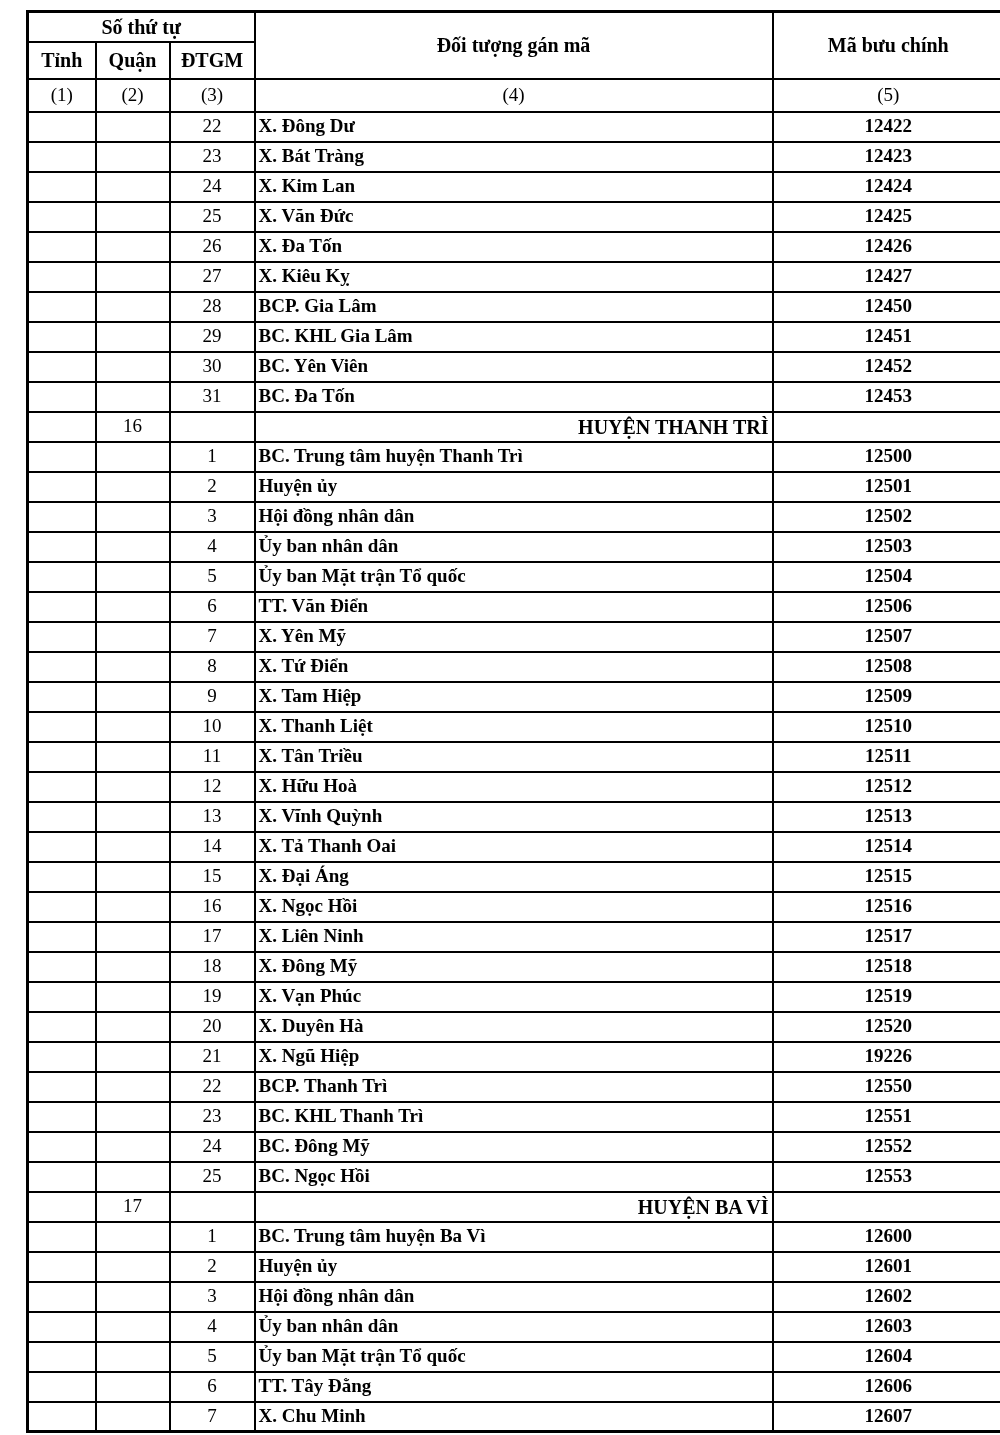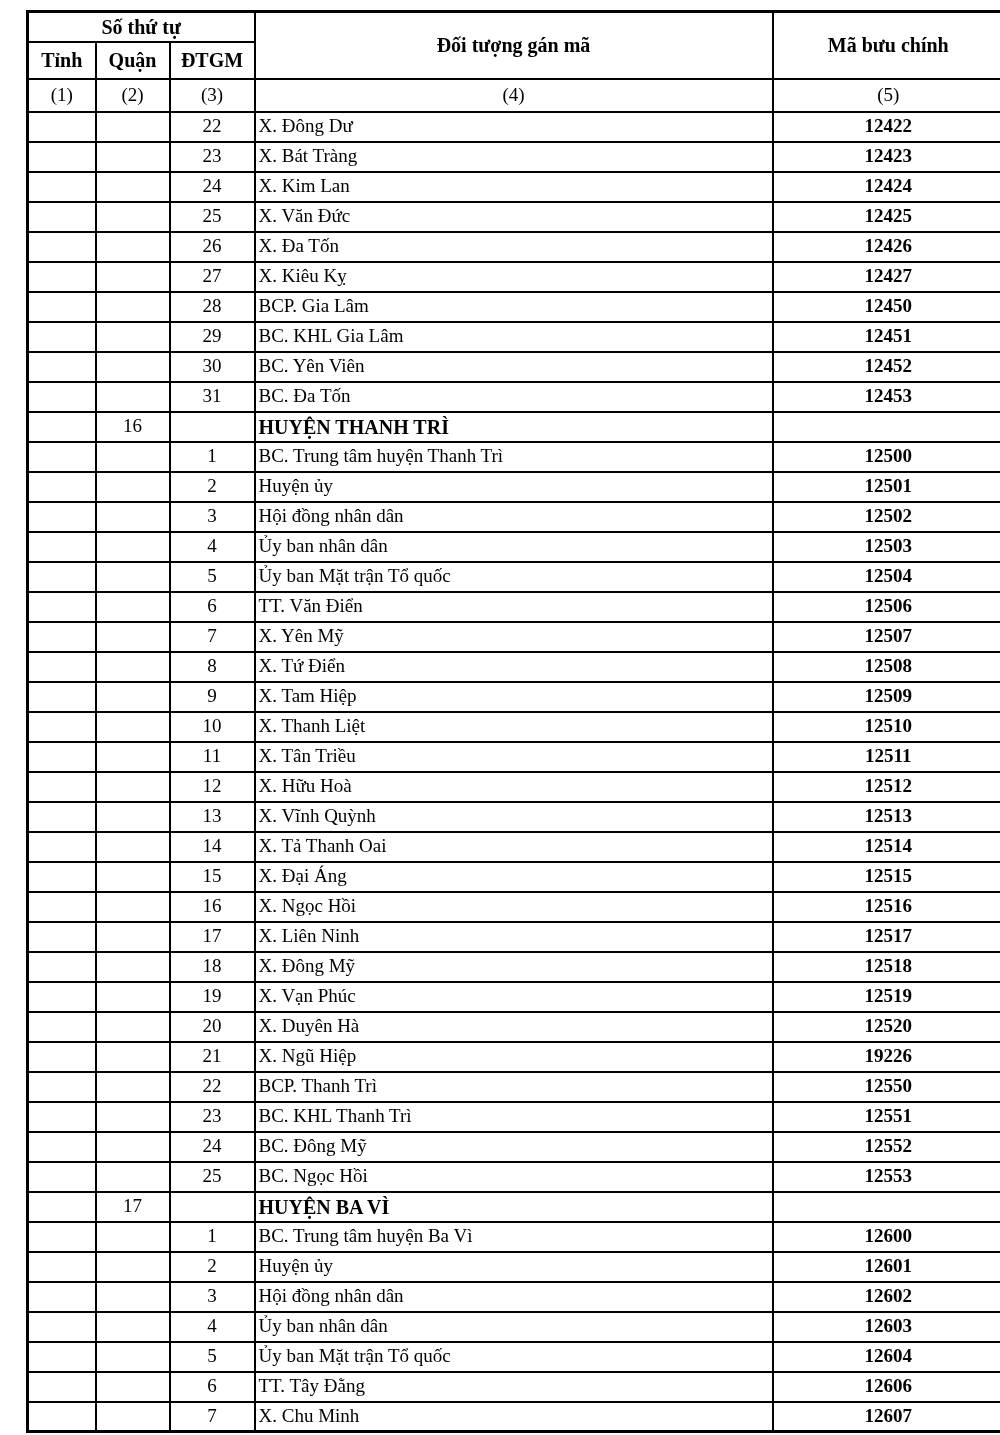--- a/index.html
+++ b/index.html
@@ -47,24 +47,24 @@
   tr.h-row3 { height: 33px; }
   tr.h-row3 td {
     font-weight: normal;
     font-size: 19px;
     text-align: center;
   }
   
   tbody tr { height: 30px; }
   tbody td { font-size: 19px; }
   td.c-tinh, td.c-quan, td.c-dtgm { text-align: center; }
-  td.c-name { text-align: left; padding-left: 4px; }
+  td.c-name { text-align: left; padding-left: 4px; font-weight: bold; }
   td.c-code { text-align: center; font-weight: bold; }
   tr.section-row td.c-name {
-    text-align: left;
+    text-align: right;
     font-weight: bold;
     font-size: 20px;
   }
 </style>
 </head>
 <body>
 
 <div class="page">
   <table class="postal">
     <colgroup>

